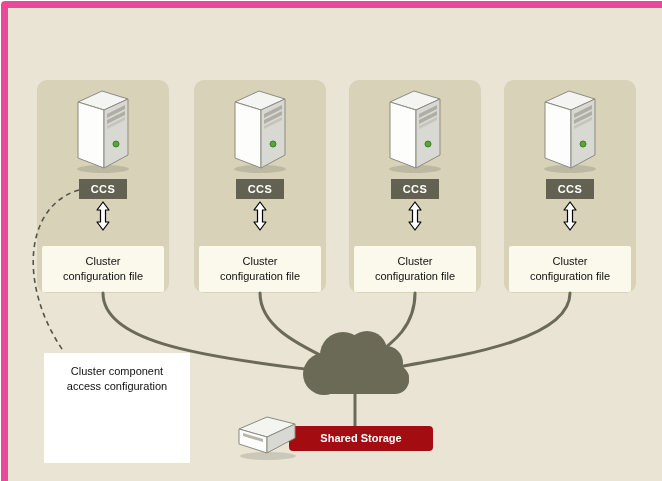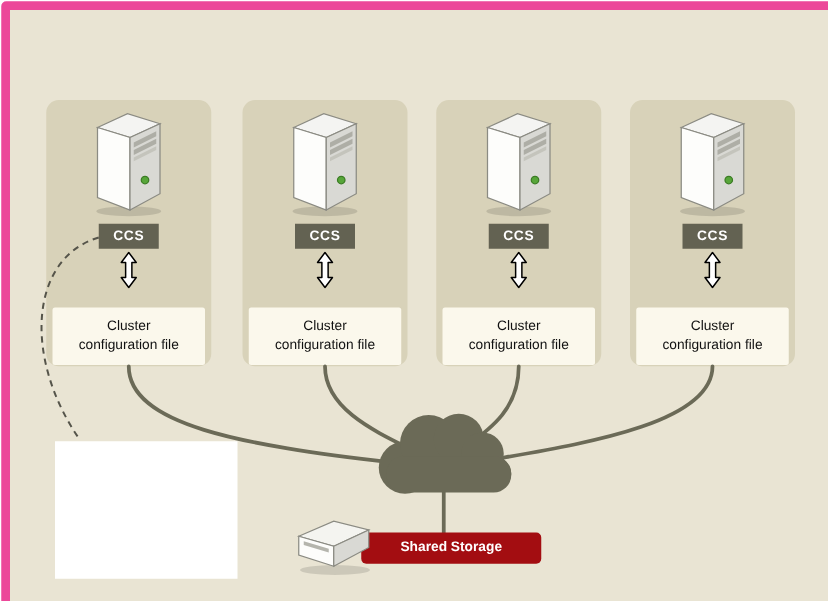--- a/index.html
+++ b/index.html
@@ -140,20 +140,22 @@
         <polygon points="7,1 13,9 9.5,9 9.5,21 13,21 7,29 1,21 4.5,21 4.5,9 1,9" fill="#ffffff" stroke="#000000" stroke-width="1.2" stroke-linejoin="round"></polygon>
       </svg>
     </div>
     <div class="config">
       <div>Cluster</div>
       <div>configuration file</div>
     </div>
   </div>
 
   <div class="callout">
+    <div>Cluster component</div>
+    <div>access configuration</div>
   </div>
 
   <div class="disk">
     <svg viewBox="0 0 66 50" width="66" height="50">
       <ellipse cx="33" cy="45" rx="28" ry="4" fill="rgba(0,0,0,0.12)"></ellipse>
       <polygon points="4,18 32,6 60,13 32,26" fill="#f4f4f0" stroke="#8b8b83" stroke-width="1"></polygon>
       <polygon points="4,18 32,26 32,42 4,33" fill="#fdfdfb" stroke="#8b8b83" stroke-width="1"></polygon>
       <polygon points="32,26 60,13 60,27 32,42" fill="#d9d9d4" stroke="#8b8b83" stroke-width="1"></polygon>
       <polygon points="8,22 28,28 28,31 8,25" fill="#b5b5ad"></polygon>
     </svg>

